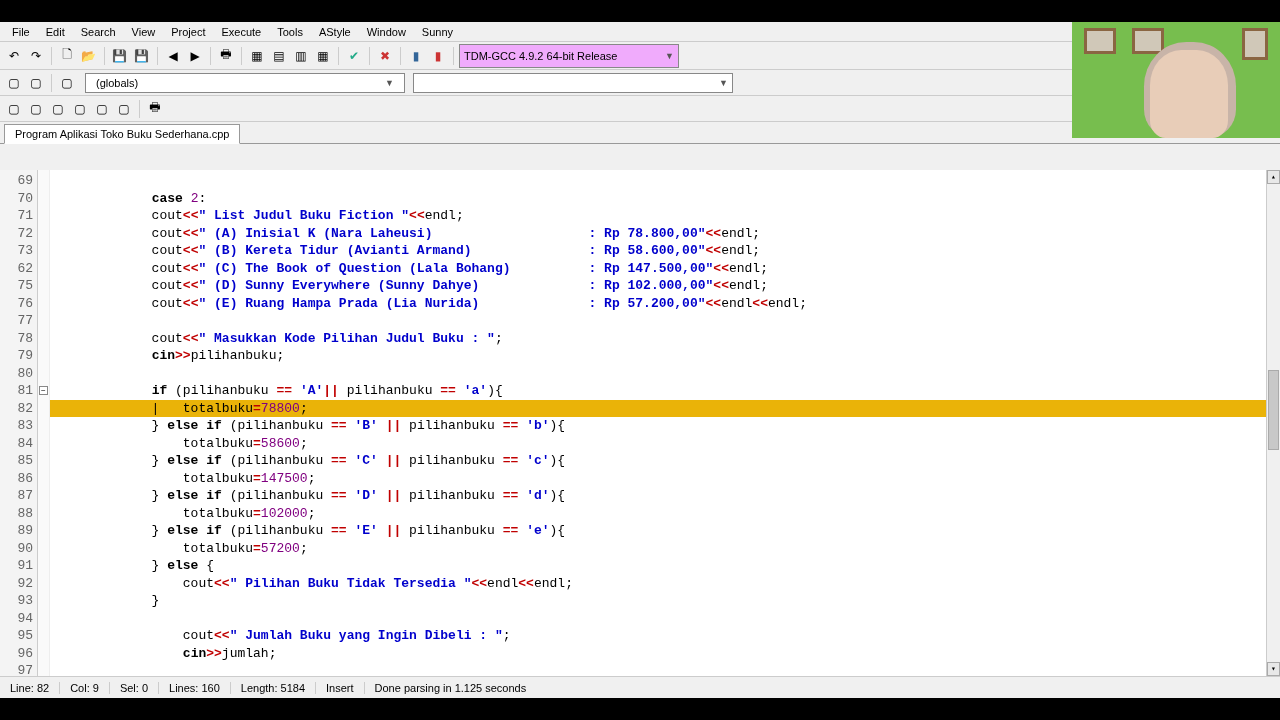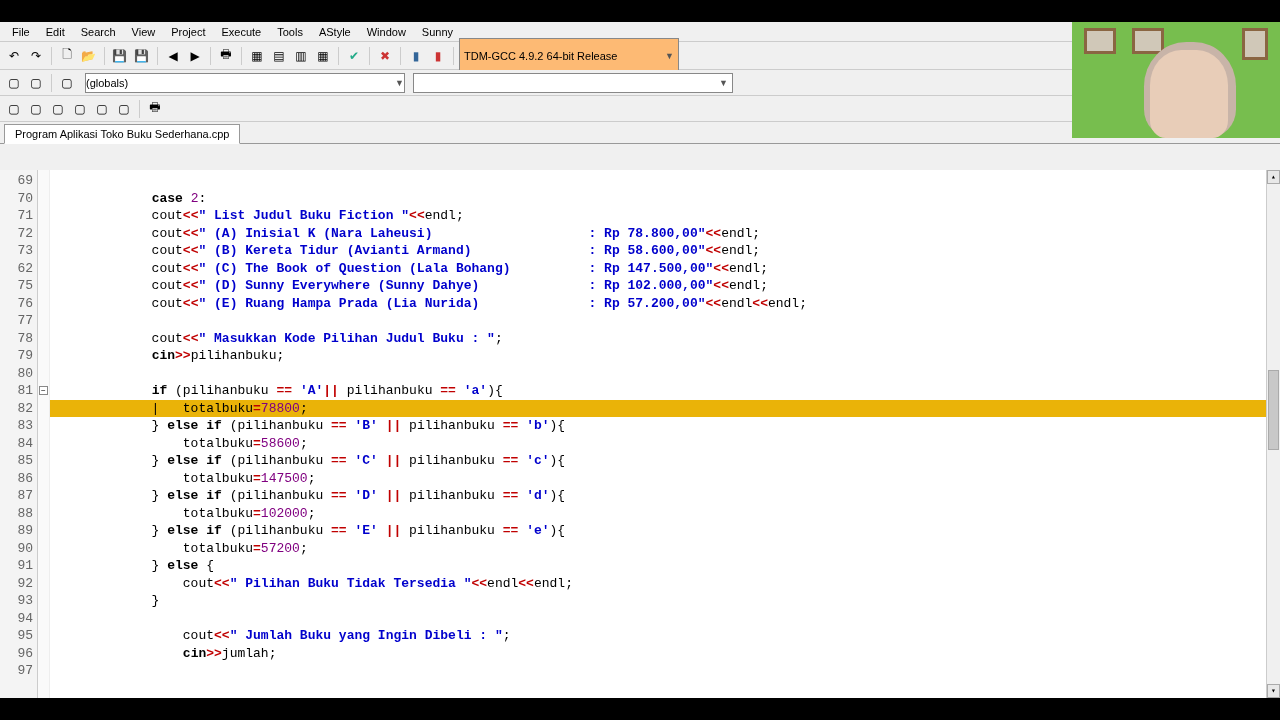--- a/index.html
+++ b/index.html
@@ -6,23 +6,23 @@
 body { font-family: Tahoma, sans-serif; font-size: 11px; background: #000; width: 1280px; height: 720px; overflow: hidden; }
 .app { background: #f0f0f0; width: 1280px; height: 676px; margin-top: 22px; display: flex; flex-direction: column; }
 .titlebar { background: linear-gradient(to bottom, #fff, #e8e8e8); height: 22px; display: flex; align-items: center; padding: 0 4px; border-bottom: 1px solid #ccc; }
 .titlebar .icon { width: 16px; height: 16px; background: #4a90d9; margin-right: 4px; }
 .titlebar .title { font-size: 11px; color: #333; }
 .menubar { background: #f0f0f0; height: 20px; display: flex; align-items: center; padding: 0 4px; border-bottom: 1px solid #ccc; }
 .menubar span { padding: 2px 8px; cursor: pointer; }
 .toolbar { background: #f0f0f0; height: 28px; display: flex; align-items: center; padding: 2px 4px; border-bottom: 1px solid #ccc; gap: 2px; }
 .tbtn { width: 20px; height: 20px; border: 1px solid transparent; display: flex; align-items: center; justify-content: center; cursor: pointer; font-size: 12px; }
 .tsep { width: 1px; height: 18px; background: #ccc; margin: 0 3px; }
-.compiler-combo { border: 1px solid #888; background: #fdba74; height: 36px; width: 220px; padding: 2px 4px; font-size: 11px; display: flex; align-items: center; justify-content: space-between; }
+.compiler-combo { border: 1px solid #888; background: #f0abfc; height: 24px; width: 220px; padding: 2px 4px; font-size: 11px; display: flex; align-items: center; justify-content: space-between; }
 .toolbar2 { background: #f0f0f0; height: 26px; display: flex; align-items: center; padding: 2px 4px; border-bottom: 1px solid #ccc; gap: 2px; }
-.scope-combo { border: 1px solid #888; background: #fff; height: 20px; width: 320px; padding: 2px 0; font-size: 11px; display: flex; align-items: center; justify-content: space-between; margin-left: 6px; }
+.scope-combo { border: 1px solid #888; background: #fff; height: 20px; width: 320px; padding: 2px 10px; font-size: 11px; display: flex; align-items: center; justify-content: space-between; margin-left: 6px; }
 .symbol-combo { border: 1px solid #888; background: #fff; height: 20px; width: 320px; padding: 2px 4px; margin-left: 6px; display: flex; align-items: center; justify-content: flex-end; }
 .toolbar3 { background: #f0f0f0; height: 26px; display: flex; align-items: center; padding: 2px 4px; border-bottom: 1px solid #ccc; gap: 2px; }
 .tab-row { background: #f0f0f0; height: 22px; display: flex; align-items: flex-end; padding: 0 4px; border-bottom: 1px solid #999; }
 .tab { background: #fff; border: 1px solid #999; border-bottom: 1px solid #fff; padding: 3px 10px; font-size: 11px; position: relative; top: 1px; margin-top: 12px; }
 .editor { flex: 1; display: flex; background: #fff; font-family: Consolas, 'Courier New', monospace; font-size: 13px; position: relative; overflow: hidden; margin-top: 26px; }
 .gutter { background: #f4f4f4; border-right: 1px solid #ccc; width: 38px; text-align: right; color: #666; padding-top: 2px; }
 .gutter div { height: 17.5px; padding-right: 4px; line-height: 17.5px; }
 .fold-col { width: 12px; background: #fafafa; border-right: 1px solid #eee; position: relative; }
 .fold-mark { position: absolute; left: 1px; width: 9px; height: 9px; border: 1px solid #888; font-size: 8px; text-align: center; line-height: 8px; background: #fff; }
 .code { flex: 1; white-space: pre; padding-top: 2px; position: relative; }
@@ -163,20 +163,29 @@
         <div class="fold-mark" style="top: 216px;">−</div>
       </div>
     <div class="code"><div class="line"></div><div class="line">            <span class="kw">case</span> <span class="num">2</span>:</div><div class="line">            cout<span class="op">&lt;&lt;</span><span class="str">" List Judul Buku Fiction "</span><span class="op">&lt;&lt;</span>endl;</div><div class="line">            cout<span class="op">&lt;&lt;</span><span class="str">" (A) Inisial K (Nara Laheusi)                    : Rp 78.800,00"</span><span class="op">&lt;&lt;</span>endl;</div><div class="line">            cout<span class="op">&lt;&lt;</span><span class="str">" (B) Kereta Tidur (Avianti Armand)               : Rp 58.600,00"</span><span class="op">&lt;&lt;</span>endl;</div><div class="line">            cout<span class="op">&lt;&lt;</span><span class="str">" (C) The Book of Question (Lala Bohang)          : Rp 147.500,00"</span><span class="op">&lt;&lt;</span>endl;</div><div class="line">            cout<span class="op">&lt;&lt;</span><span class="str">" (D) Sunny Everywhere (Sunny Dahye)              : Rp 102.000,00"</span><span class="op">&lt;&lt;</span>endl;</div><div class="line">            cout<span class="op">&lt;&lt;</span><span class="str">" (E) Ruang Hampa Prada (Lia Nurida)              : Rp 57.200,00"</span><span class="op">&lt;&lt;</span>endl<span class="op">&lt;&lt;</span>endl;</div><div class="line"></div><div class="line">            cout<span class="op">&lt;&lt;</span><span class="str">" Masukkan Kode Pilihan Judul Buku : "</span>;</div><div class="line">            <span class="cin">cin</span><span class="op">&gt;&gt;</span>pilihanbuku;</div><div class="line"></div><div class="line">            <span class="kw">if</span> (pilihanbuku <span class="op">==</span> <span class="str">'A'</span><span class="op">||</span> pilihanbuku <span class="op">==</span> <span class="str">'a'</span>){</div><div class="line hl-line">            |   totalbuku<span class="op">=</span><span class="num">78800</span>;</div><div class="line">            } <span class="kw">else if</span> (pilihanbuku <span class="op">==</span> <span class="str">'B'</span> <span class="op">||</span> pilihanbuku <span class="op">==</span> <span class="str">'b'</span>){</div><div class="line">                totalbuku<span class="op">=</span><span class="num">58600</span>;</div><div class="line">            } <span class="kw">else if</span> (pilihanbuku <span class="op">==</span> <span class="str">'C'</span> <span class="op">||</span> pilihanbuku <span class="op">==</span> <span class="str">'c'</span>){</div><div class="line">                totalbuku<span class="op">=</span><span class="num">147500</span>;</div><div class="line">            } <span class="kw">else if</span> (pilihanbuku <span class="op">==</span> <span class="str">'D'</span> <span class="op">||</span> pilihanbuku <span class="op">==</span> <span class="str">'d'</span>){</div><div class="line">                totalbuku<span class="op">=</span><span class="num">102000</span>;</div><div class="line">            } <span class="kw">else if</span> (pilihanbuku <span class="op">==</span> <span class="str">'E'</span> <span class="op">||</span> pilihanbuku <span class="op">==</span> <span class="str">'e'</span>){</div><div class="line">                totalbuku<span class="op">=</span><span class="num">57200</span>;</div><div class="line">            } <span class="kw">else</span> {</div><div class="line">                cout<span class="op">&lt;&lt;</span><span class="str">" Pilihan Buku Tidak Tersedia "</span><span class="op">&lt;&lt;</span>endl<span class="op">&lt;&lt;</span>endl;</div><div class="line">            }</div><div class="line"></div><div class="line">                cout<span class="op">&lt;&lt;</span><span class="str">" Jumlah Buku yang Ingin Dibeli : "</span>;</div><div class="line">                <span class="cin">cin</span><span class="op">&gt;&gt;</span>jumlah;</div><div class="line"></div></div>
     <div class="scrollbar-v">
       <div class="scroll-btn" style="top:0">▴</div>
       <div class="scroll-thumb"></div>
       <div class="scroll-btn" style="bottom:0">▾</div>
     </div>
   </div>
 
+  <div class="statusbar">
+    <div class="cell">Line:   82</div>
+    <div class="cell">Col:   9</div>
+    <div class="cell">Sel:   0</div>
+    <div class="cell">Lines:   160</div>
+    <div class="cell">Length:   5184</div>
+    <div class="cell">Insert</div>
+    <div class="cell" style="border-right:none">Done parsing in 1.125 seconds</div>
+  </div>
 </div>
 
 <div class="webcam">
   <div class="frame f1"></div>
   <div class="frame f2"></div>
   <div class="frame f3"></div>
   <div class="hijab"></div>
   <div class="person"></div>
 </div>
 

